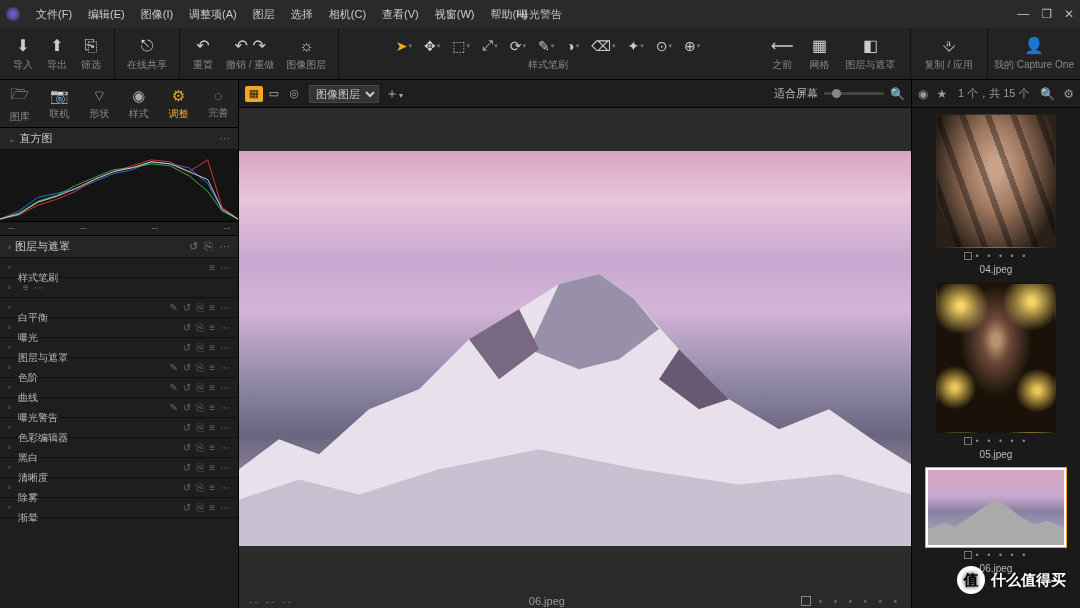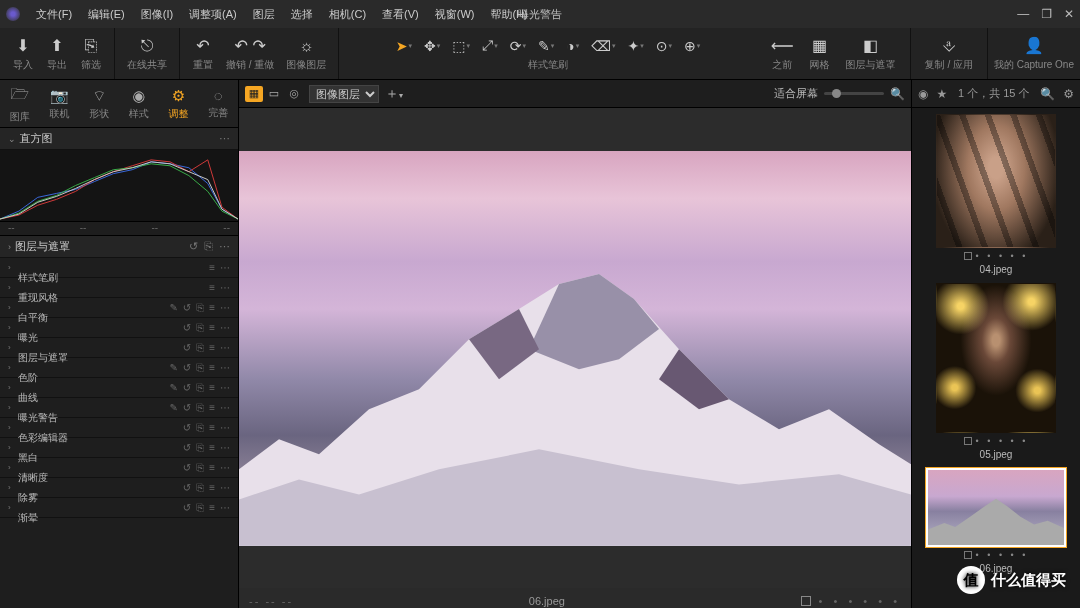--- a/index.html
+++ b/index.html
@@ -273,21 +273,20 @@
     </div>
     <div id="tool-rows">
         <div class="tool-row">
           <span class="caret">›</span>
           <span class="name">样式笔刷</span>
           <span class="ctrl">≡</span>
           <span class="ctrl">⋯</span>
         </div>
         <div class="tool-row">
           <span class="caret">›</span>
-          <span class="name">重现风格</span>
           <span class="ctrl">≡</span>
           <span class="ctrl">⋯</span>
         </div>
         <div class="tool-row">
           <span class="caret">›</span>
           <span class="name">白平衡</span>
           <span class="ctrl">✎</span>
           <span class="ctrl">↺</span>
           <span class="ctrl">⎘</span>
           <span class="ctrl">≡</span>

